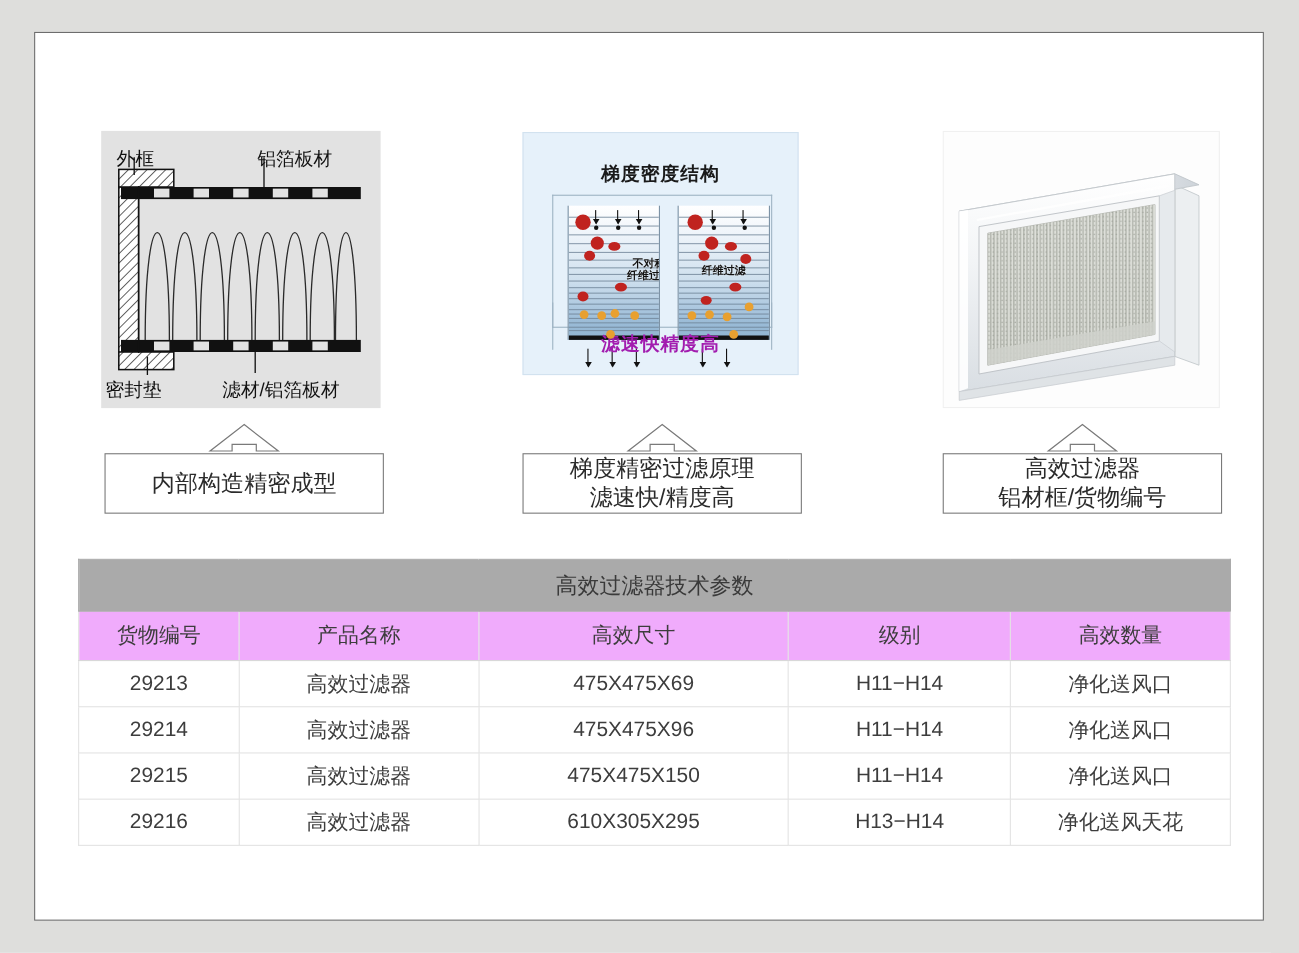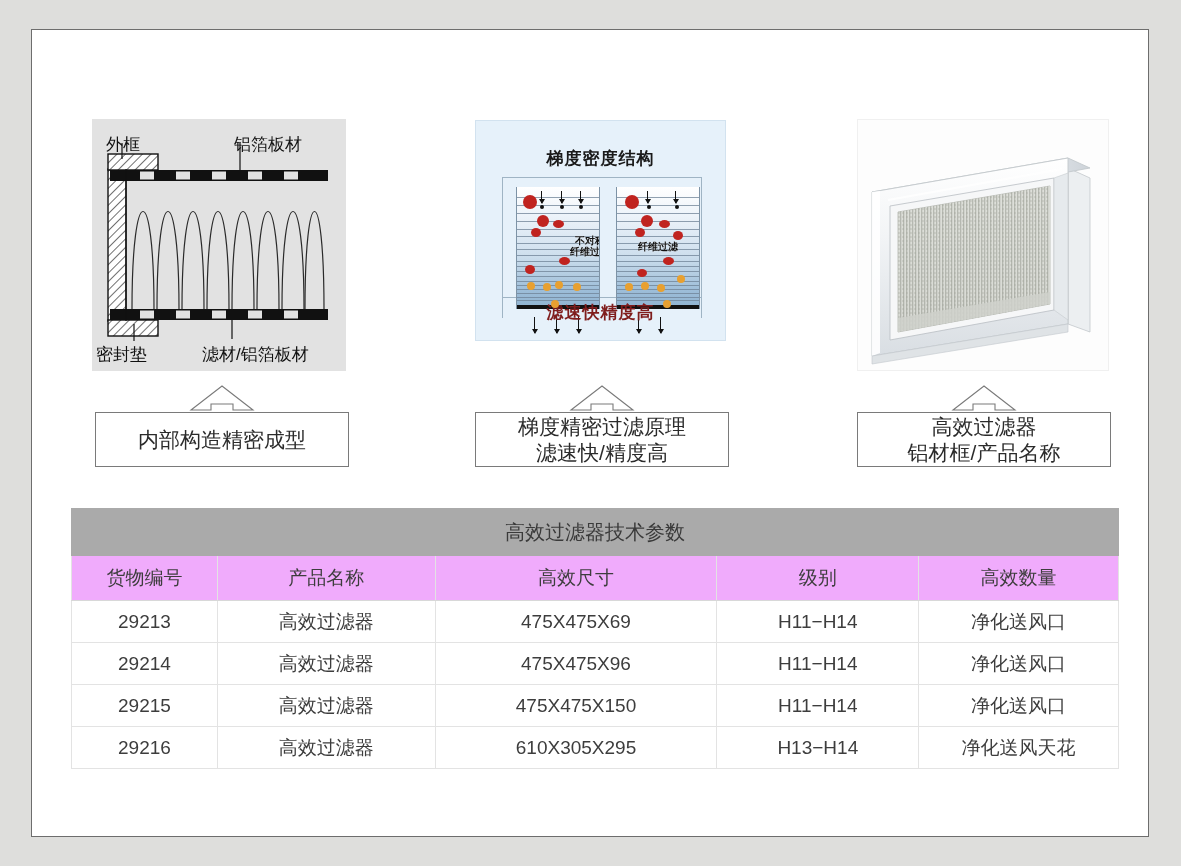--- a/index.html
+++ b/index.html
@@ -53,21 +53,21 @@
     background:#e6f1fa;
     border:1px solid #d2e2ef;
   }
   .p2-title{
     position:absolute;left:0;top:26px;width:100%;
     text-align:center;font-size:17px;font-weight:bold;color:#1a1a1a;
     letter-spacing:1px;
   }
   .p2-foot{
     position:absolute;left:0;bottom:16px;width:100%;
-    text-align:center;font-size:17px;font-weight:bold;color:#7f1d1d;
+    text-align:center;font-size:17px;font-weight:bold;color:#a21caf;
     letter-spacing:1px;
   }
   .p2-bracket{
     position:absolute;left:26px;top:56px;width:198px;height:140px;
     border:1px solid #9fb4c4;border-bottom:none;
   }
   .p2-bracket-b{
     position:absolute;left:26px;bottom:42px;width:198px;height:22px;
     border:1px solid #9fb4c4;border-top:none;
   }
@@ -389,21 +389,21 @@
       </div>
       <div class="capbox cap-2">
         <span>
           <span>梯度精密过滤原理</span><br>
           <span>滤速快/精度高</span>
         </span>
       </div>
       <div class="capbox cap-3">
         <span>
           <span>高效过滤器</span><br>
-          <span>铝材框/产品名称</span>
+          <span>铝材框/货物编号</span>
         </span>
       </div>
     </div>
 
     <div class="tbl-wrap">
       <table class="spec">
         <colgroup>
           <col class="c1">
             <col class="c2">
             <col class="c3">

